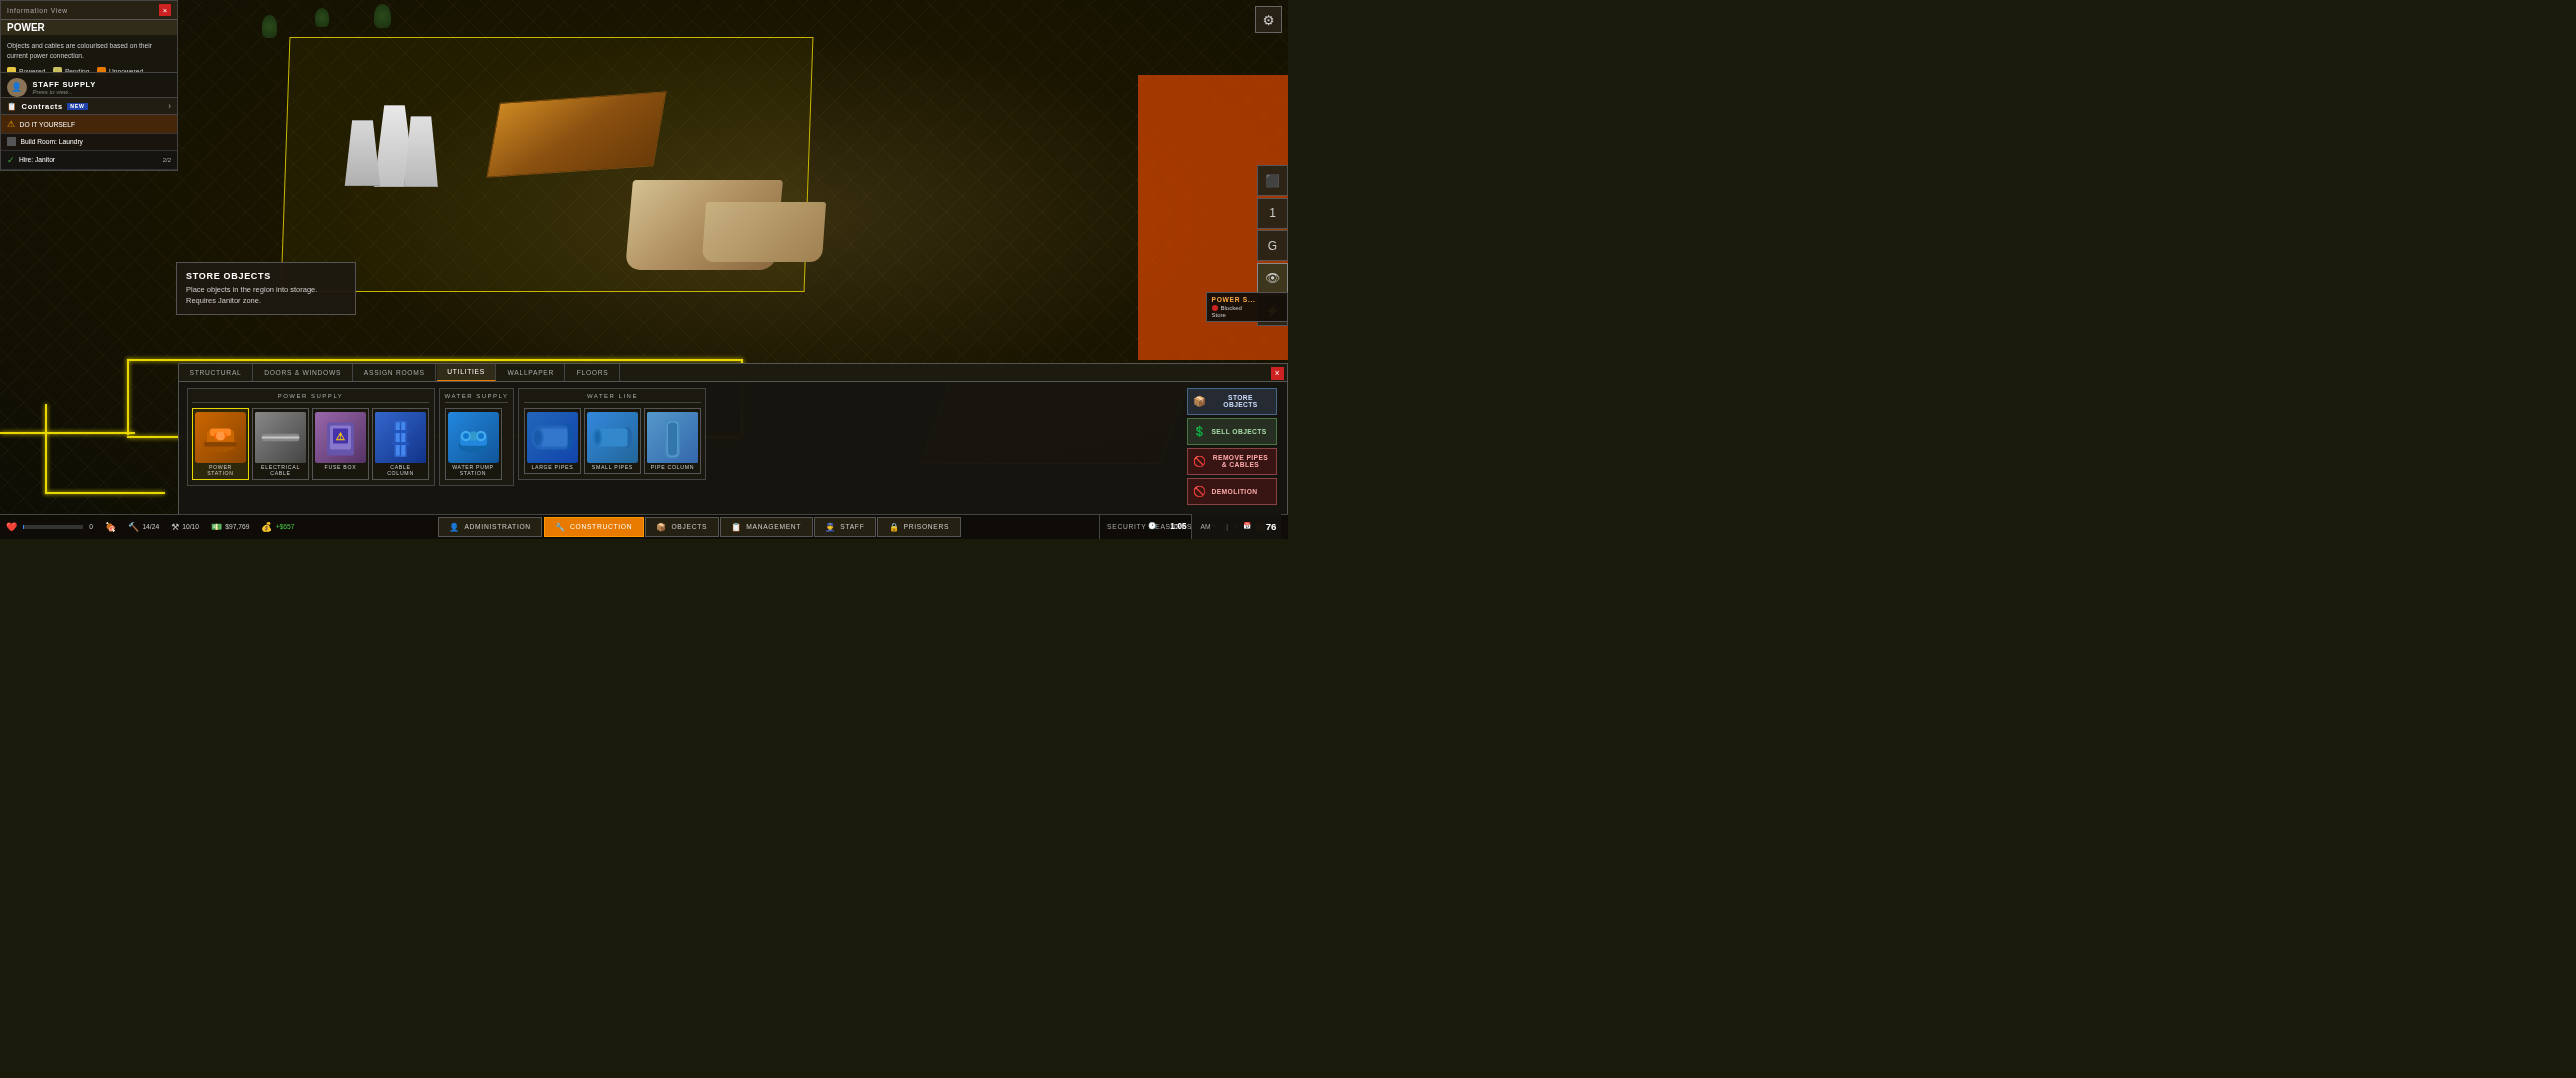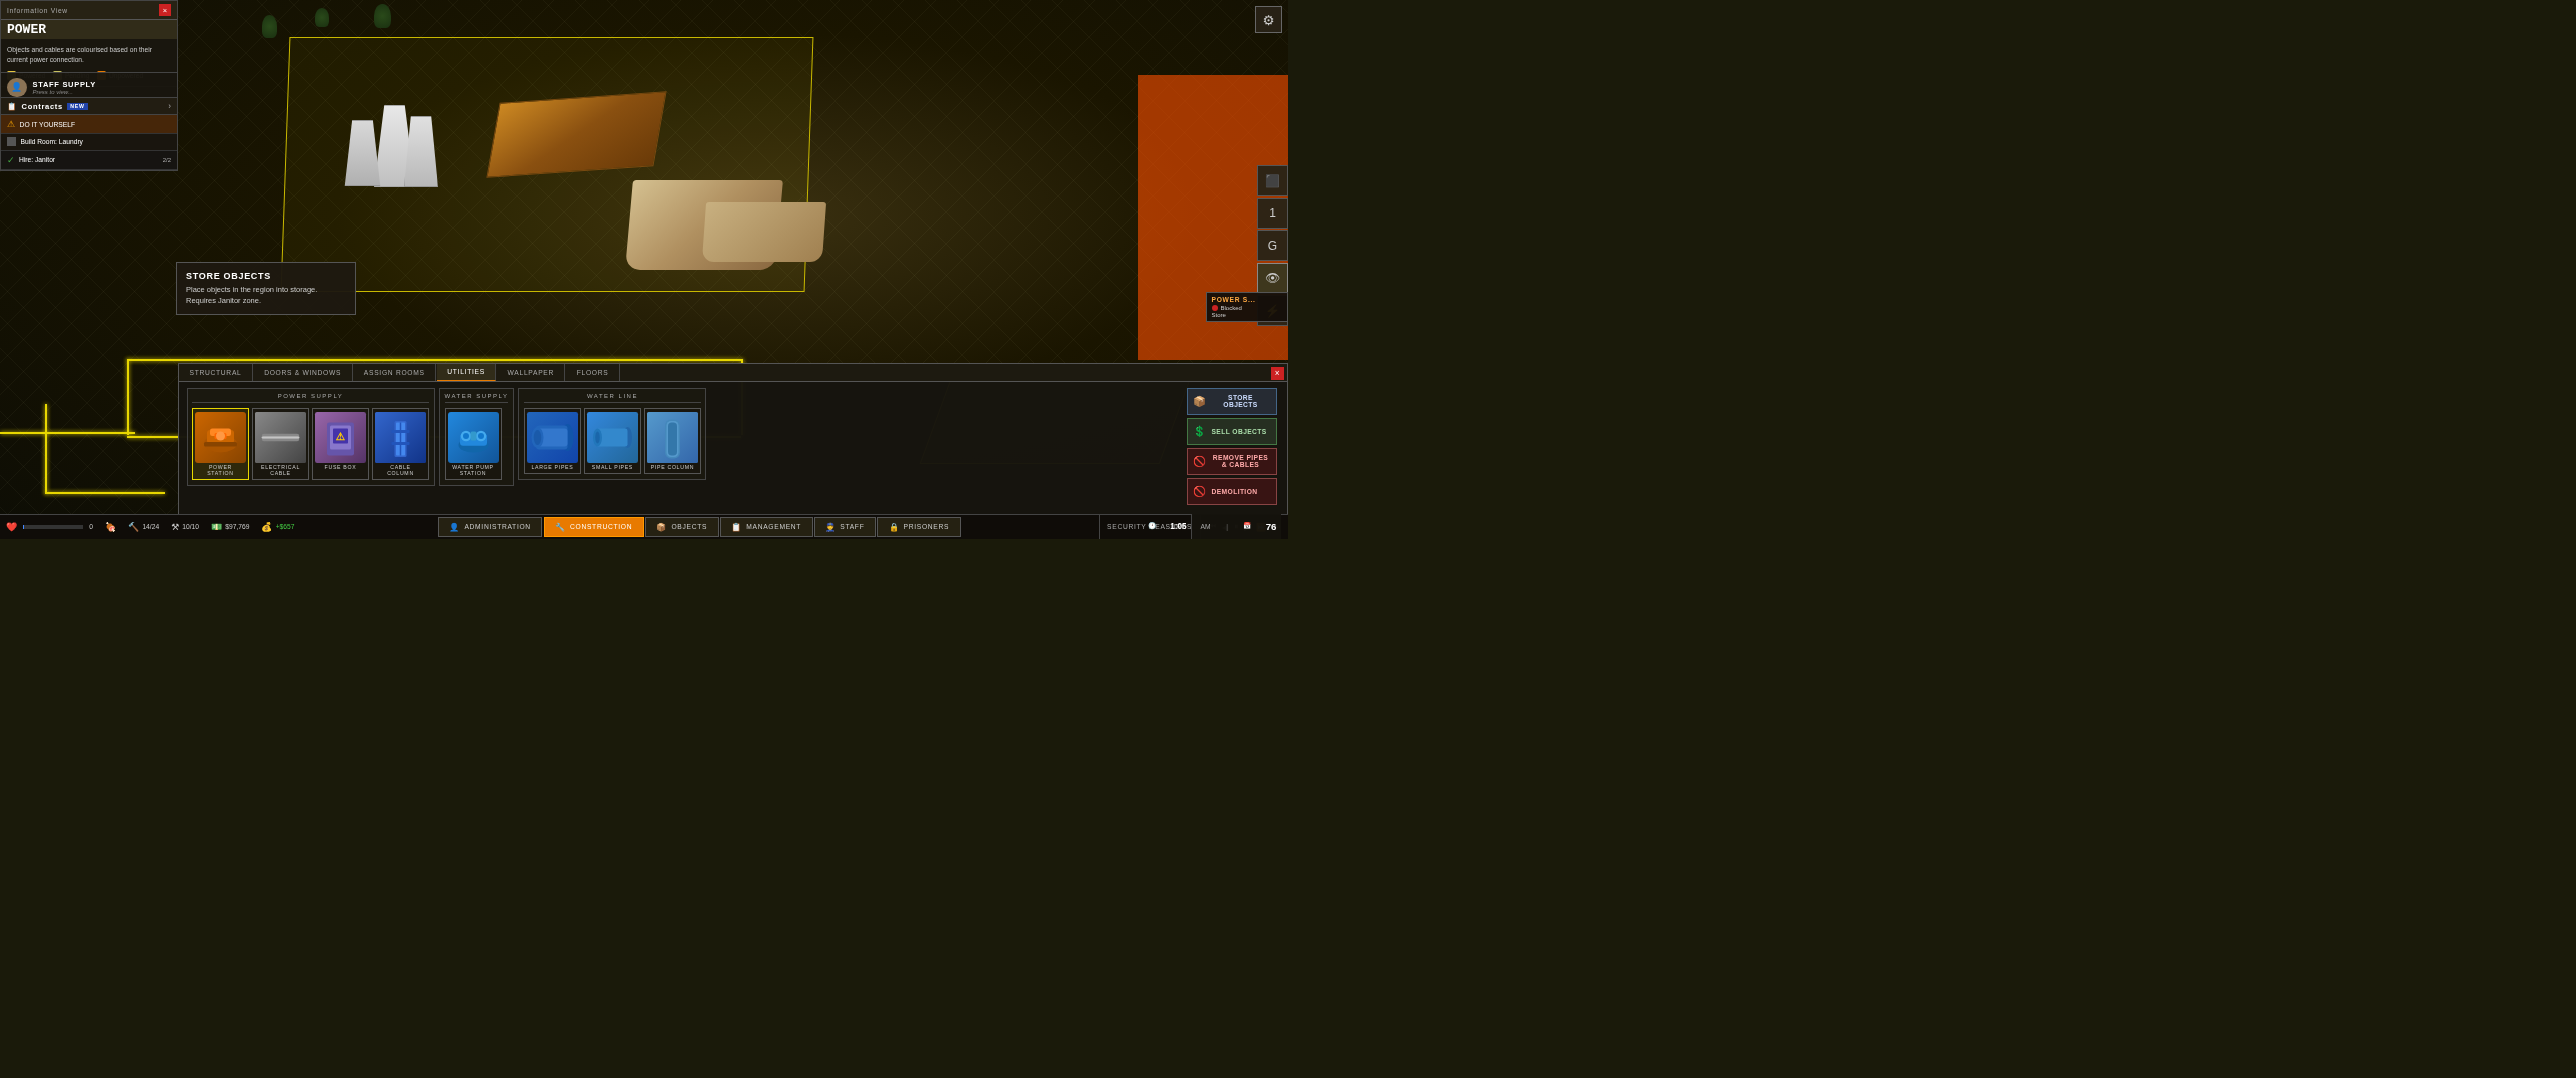--- a/index.html
+++ b/index.html
@@ -82,25 +82,24 @@
       align-items: center;
       border-bottom: 0.7px solid #555;
     }
     .info-panel-header-text {
       color: #aaaaaa;
       font-size: 6.7px;
       letter-spacing: 0.7px;
     }
     .info-panel-title {
       color: #ffffff;
-      font-size: 13px;
+      font-size: 10px;
       font-weight: bold;
       padding: 2.2px 6px;
       background: rgba(50,45,25,0.98);
-      font-family: Liberation Mono, monospace;
     }
     .close-btn {
       width: 12px; height: 12px;
       background: #cc2222;
       border: none;
       color: white;
       font-size: 7.5px;
       cursor: pointer;
       display: flex; align-items: center; justify-content: center;
     }

